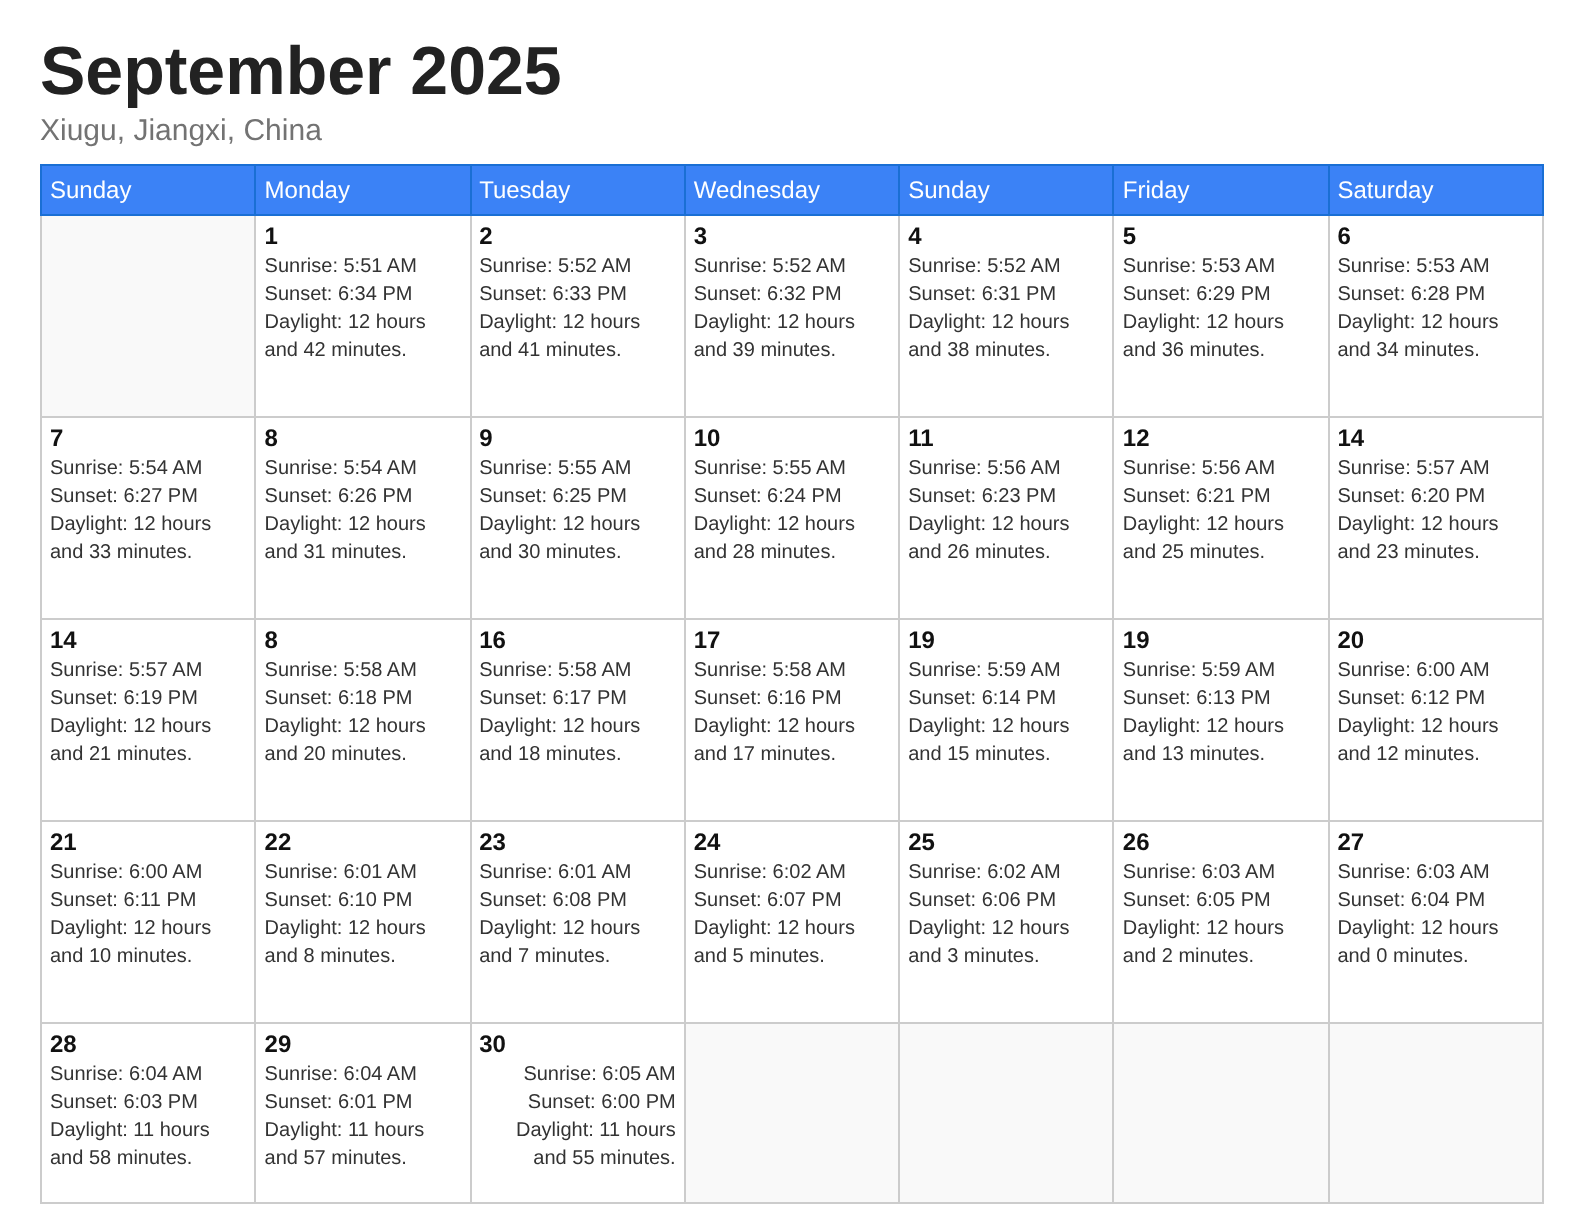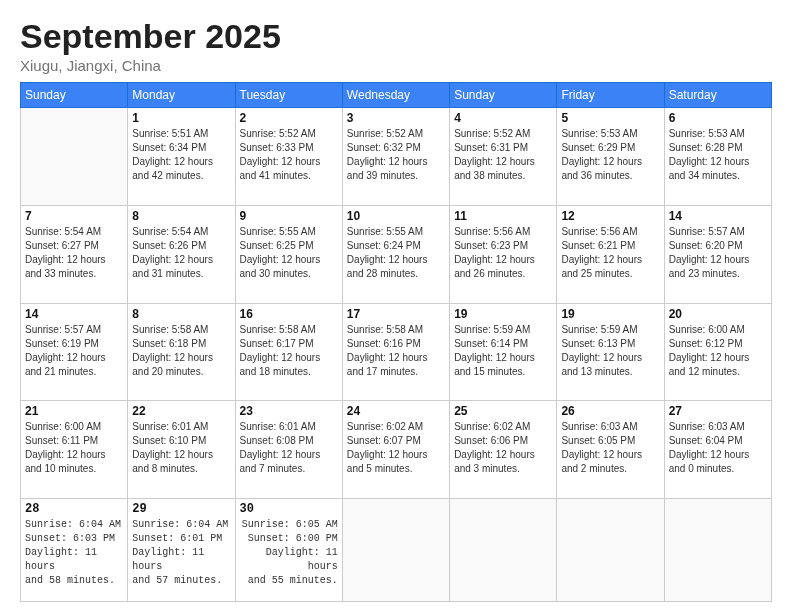--- a/index.html
+++ b/index.html
@@ -91,21 +91,20 @@
     .day-info {
       font-size: 10px;
       color: #333;
       line-height: 1.4;
     }
     .empty-cell {
       background: #f9f9f9;
     }
     .last-row td {
       height: 78px;
-      font-family: Liberation Mono, monospace;
     }
   </style>
 </head>
 <body>
 
 <div class="page">
   <div class="header">
     <div class="title-block">
       <div class="month-title">September 2025</div>
       <div class="location">Xiugu, Jiangxi, China</div>

